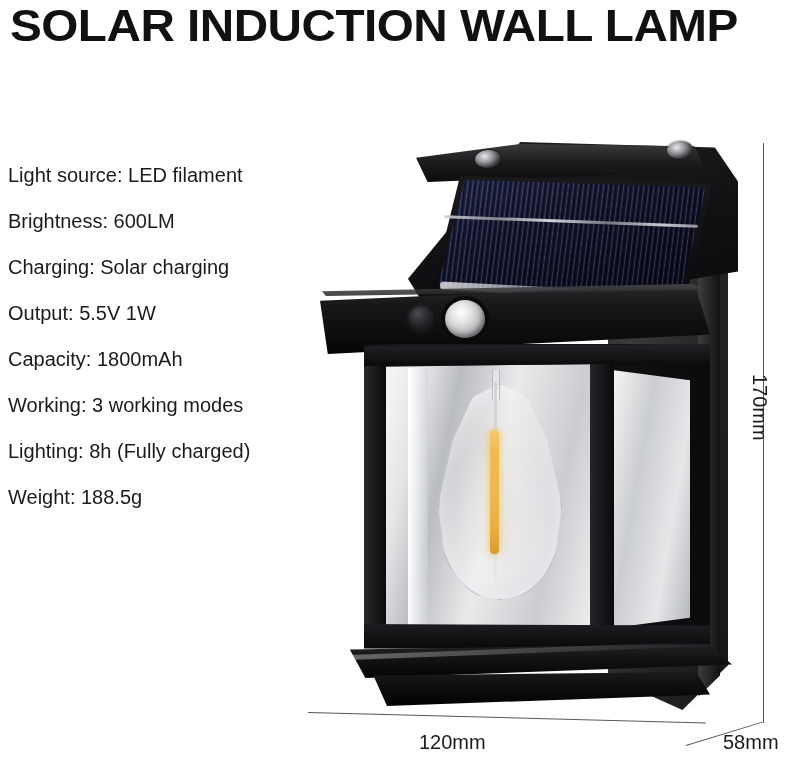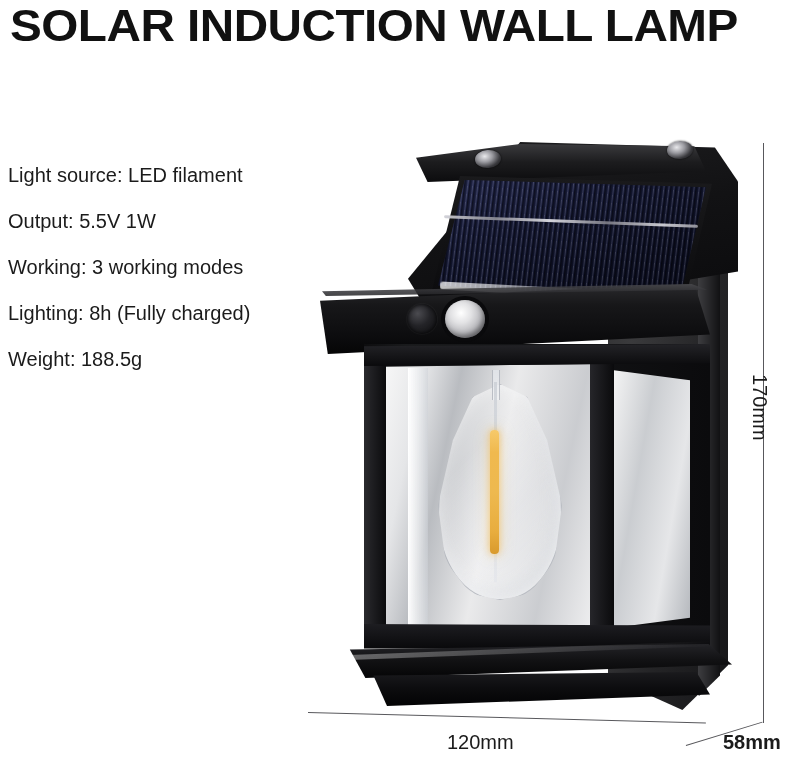--- a/index.html
+++ b/index.html
@@ -250,38 +250,41 @@
   #dim-height-line{
     left:763px;top:143px;width:1.4px;height:580px;
   }
   .dim-label{
     position:absolute;
     font-size:20px;
     font-weight:400;
     color:#1b1b1b;
     white-space:nowrap;
   }
-  #label-width{left:447px;top:731px;text-align:right;}
-  #label-depth{left:723px;top:731px;font-weight:bold;}
+  #label-width{left:419px;top:731px;text-align:right;}
+  #label-depth{left:723px;top:731px;}
   #label-height{
     left:771px;top:374px;
     transform:rotate(90deg);
     transform-origin:left top;
   }
 </style>
 </head>
 <body>
 
 <div id="stage">
 
   <div id="title">SOLAR INDUCTION WALL LAMP</div>
 
   <div id="specs">
     <div class="spec-line">Light source: LED filament</div>
+    <div class="spec-line">Brightness: 600LM</div>
+    <div class="spec-line">Charging: Solar charging</div>
     <div class="spec-line">Output: 5.5V 1W</div>
+    <div class="spec-line">Capacity: 1800mAh</div>
     <div class="spec-line">Working: 3 working modes</div>
     <div class="spec-line">Lighting: 8h (Fully charged)</div>
     <div class="spec-line">Weight: 188.5g</div>
   </div>
 
   <div id="lamp">
 
     <div class="backplate"></div>
     <div class="backplate-edge"></div>
 

